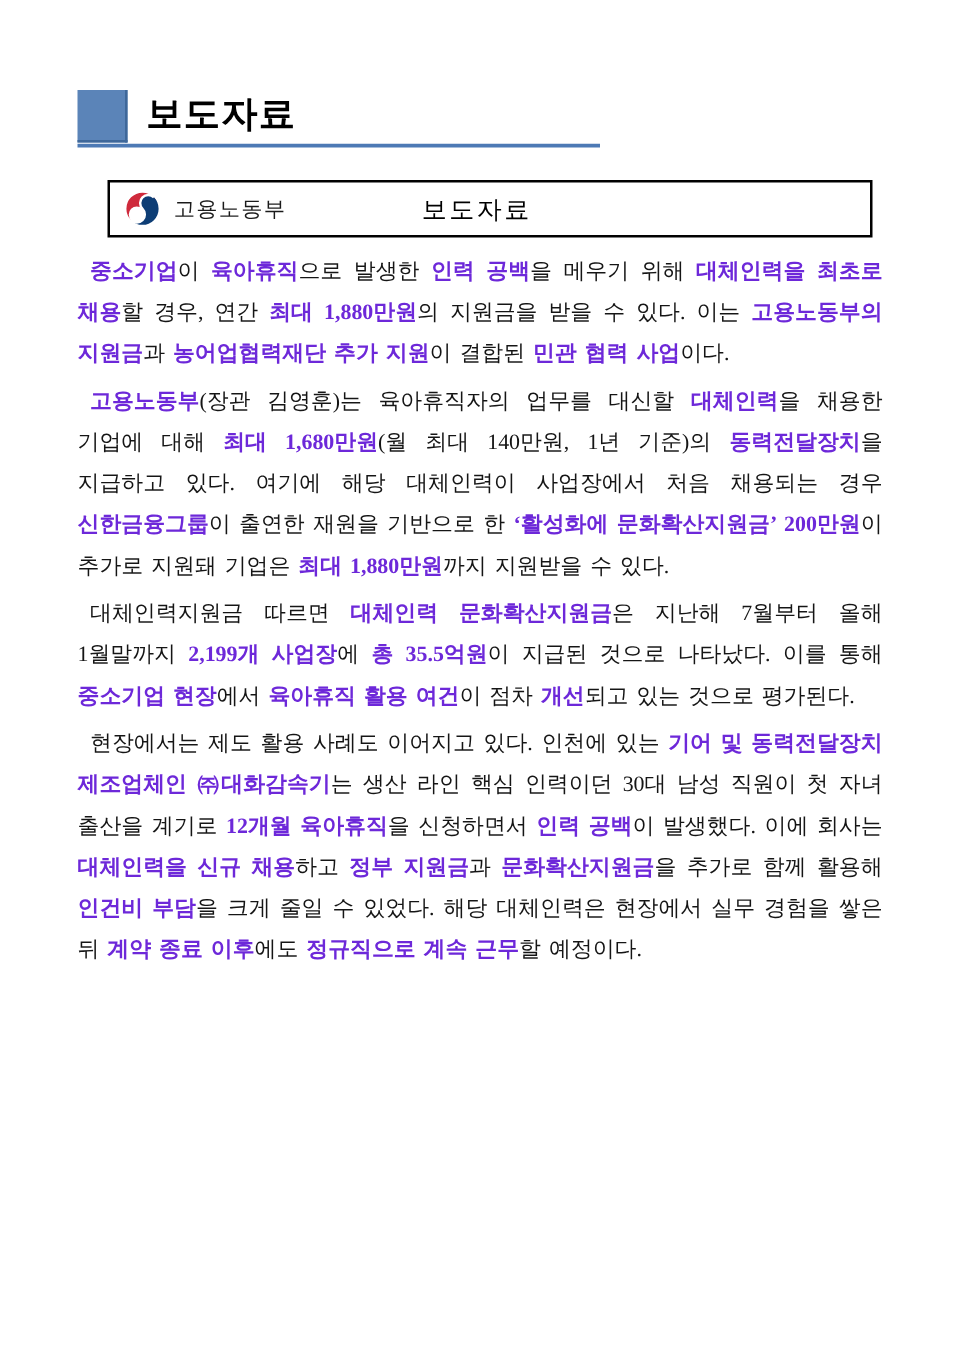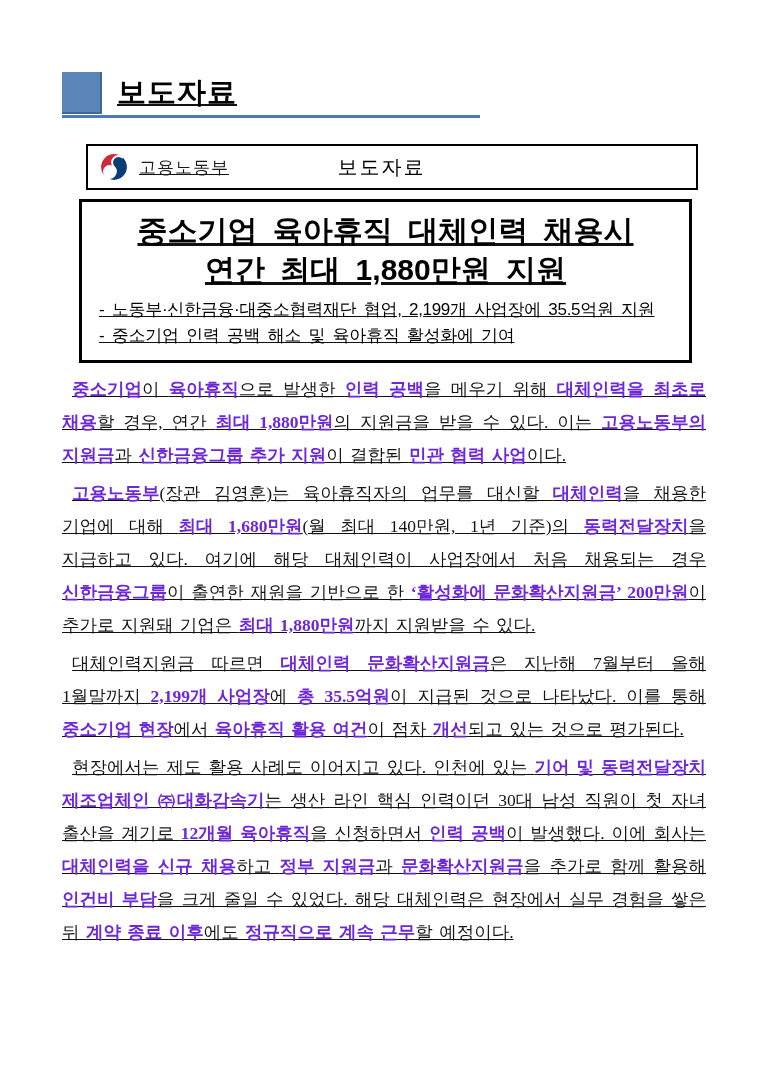--- a/index.html
+++ b/index.html
@@ -7,21 +7,21 @@
     --underline-blue:#4d7ab5;
     --taegeuk-red:#cf2a3c;
     --taegeuk-blue:#0d3d75;
     --ink:#111111;
   }
   *{margin:0;padding:0;box-sizing:border-box;}
   html,body{background:#888;}
   .page{
     width:764px;height:1080px;background:#ffffff;margin:0 auto;
     padding:72px 58px 0 62px;overflow:hidden;position:relative;
-    font-family:"Liberation Sans",sans-serif;color:var(--ink);text-decoration:underline;
+    font-family:"Liberation Sans",sans-serif;color:var(--ink);
   }
   
   .masthead{display:flex;align-items:flex-start;}
   .masthead-square{
     width:40px;height:42px;background:var(--accent-blue);
     border-right:2px solid #3f689a;border-bottom:2px solid #3f689a;
     flex:0 0 auto;
   }
   .masthead-title{
     font-size:29px;font-weight:700;line-height:40px;margin-left:15px;
@@ -94,28 +94,21 @@
           <path d="M4,50 A23,23 0 0 0 50,50 A23,23 0 0 1 96,50 A46,46 0 0 1 4,50 Z" fill="var(--taegeuk-blue)"></path>
           <path d="M4,50 A23,23 0 0 0 50,50 A23,23 0 0 1 96,50" fill="none" stroke="#ffffff" stroke-width="7"></path>
         </g>
       </svg>
     </span>
     <span class="org-name">고용노동부</span>
     <span class="org-doc-type">보도자료</span>
   </div>
 
 
-  <div class="title-box">
-    <h1><span>중소기업 육아휴직 대체인력 채용시</span><br><span>연간 최대 1,880만원 지원</span></h1>
-    <ul class="subtitles">
-      <li>- 노동부·신한금융·대중소협력재단 협업, 2,199개 사업장에 35.5억원 지원</li>
-      <li>- 중소기업 인력 공백 해소 및 육아휴직 활성화에 기여</li>
-    </ul>
-  </div>
 
   <main class="body-text">
-    <p><b>중소기업</b><span>이 </span><b>육아휴직</b><span>으로 발생한 </span><b>인력 공백</b><span>을 메우기 위해 </span><b>대체인력을 최초로 채용</b><span>할 경우, 연간 </span><b>최대 1,880만원</b><span>의 지원금을 받을 수 있다. 이는 </span><b>고용노동부의 지원금</b><span>과 </span><b>신한금융그룹 추가 지원</b><span>이 결합된 </span><b>민관 협력 사업</b><span>이다.</span></p>
+    <p><b>중소기업</b><span>이 </span><b>육아휴직</b><span>으로 발생한 </span><b>인력 공백</b><span>을 메우기 위해 </span><b>대체인력을 최초로 채용</b><span>할 경우, 연간 </span><b>최대 1,880만원</b><span>의 지원금을 받을 수 있다. 이는 </span><b>고용노동부의 지원금</b><span>과 </span><b>농어업협력재단 추가 지원</b><span>이 결합된 </span><b>민관 협력 사업</b><span>이다.</span></p>
     <p><b>고용노동부</b><span>(장관 김영훈)는 육아휴직자의 업무를 대신할 </span><b>대체인력</b><span>을 채용한 기업에 대해 </span><b>최대 1,680만원</b><span>(월 최대 140만원, 1년 기준)의 </span><b>동력전달장치</b><span>을 지급하고 있다. 여기에 해당 대체인력이 사업장에서 처음 채용되는 경우 </span><b>신한금융그룹</b><span>이 출연한 재원을 기반으로 한 </span><b>‘활성화에 문화확산지원금’ 200만원</b><span>이 추가로 지원돼 기업은 </span><b>최대 1,880만원</b><span>까지 지원받을 수 있다.</span></p>
     <p><span>대체인력지원금 따르면 </span><b>대체인력 문화확산지원금</b><span>은 지난해 7월부터 올해 1월말까지 </span><b>2,199개 사업장</b><span>에 </span><b>총 35.5억원</b><span>이 지급된 것으로 나타났다. 이를 통해 </span><b>중소기업 현장</b><span>에서 </span><b>육아휴직 활용 여건</b><span>이 점차 </span><b>개선</b><span>되고 있는 것으로 평가된다.</span></p>
     <p><span>현장에서는 제도 활용 사례도 이어지고 있다. 인천에 있는 </span><b>기어 및 동력전달장치 제조업체인 ㈜대화감속기</b><span>는 생산 라인 핵심 인력이던 30대 남성 직원이 첫 자녀 출산을 계기로 </span><b>12개월 육아휴직</b><span>을 신청하면서 </span><b>인력 공백</b><span>이 발생했다. 이에 회사는 </span><b>대체인력을 신규 채용</b><span>하고 </span><b>정부 지원금</b><span>과 </span><b>문화확산지원금</b><span>을 추가로 함께 활용해 </span><b>인건비 부담</b><span>을 크게 줄일 수 있었다. 해당 대체인력은 현장에서 실무 경험을 쌓은 뒤 </span><b>계약 종료 이후</b><span>에도 </span><b>정규직으로 계속 근무</b><span>할 예정이다.</span></p>
   </main>
 
 </div>
 
 </body></html>

